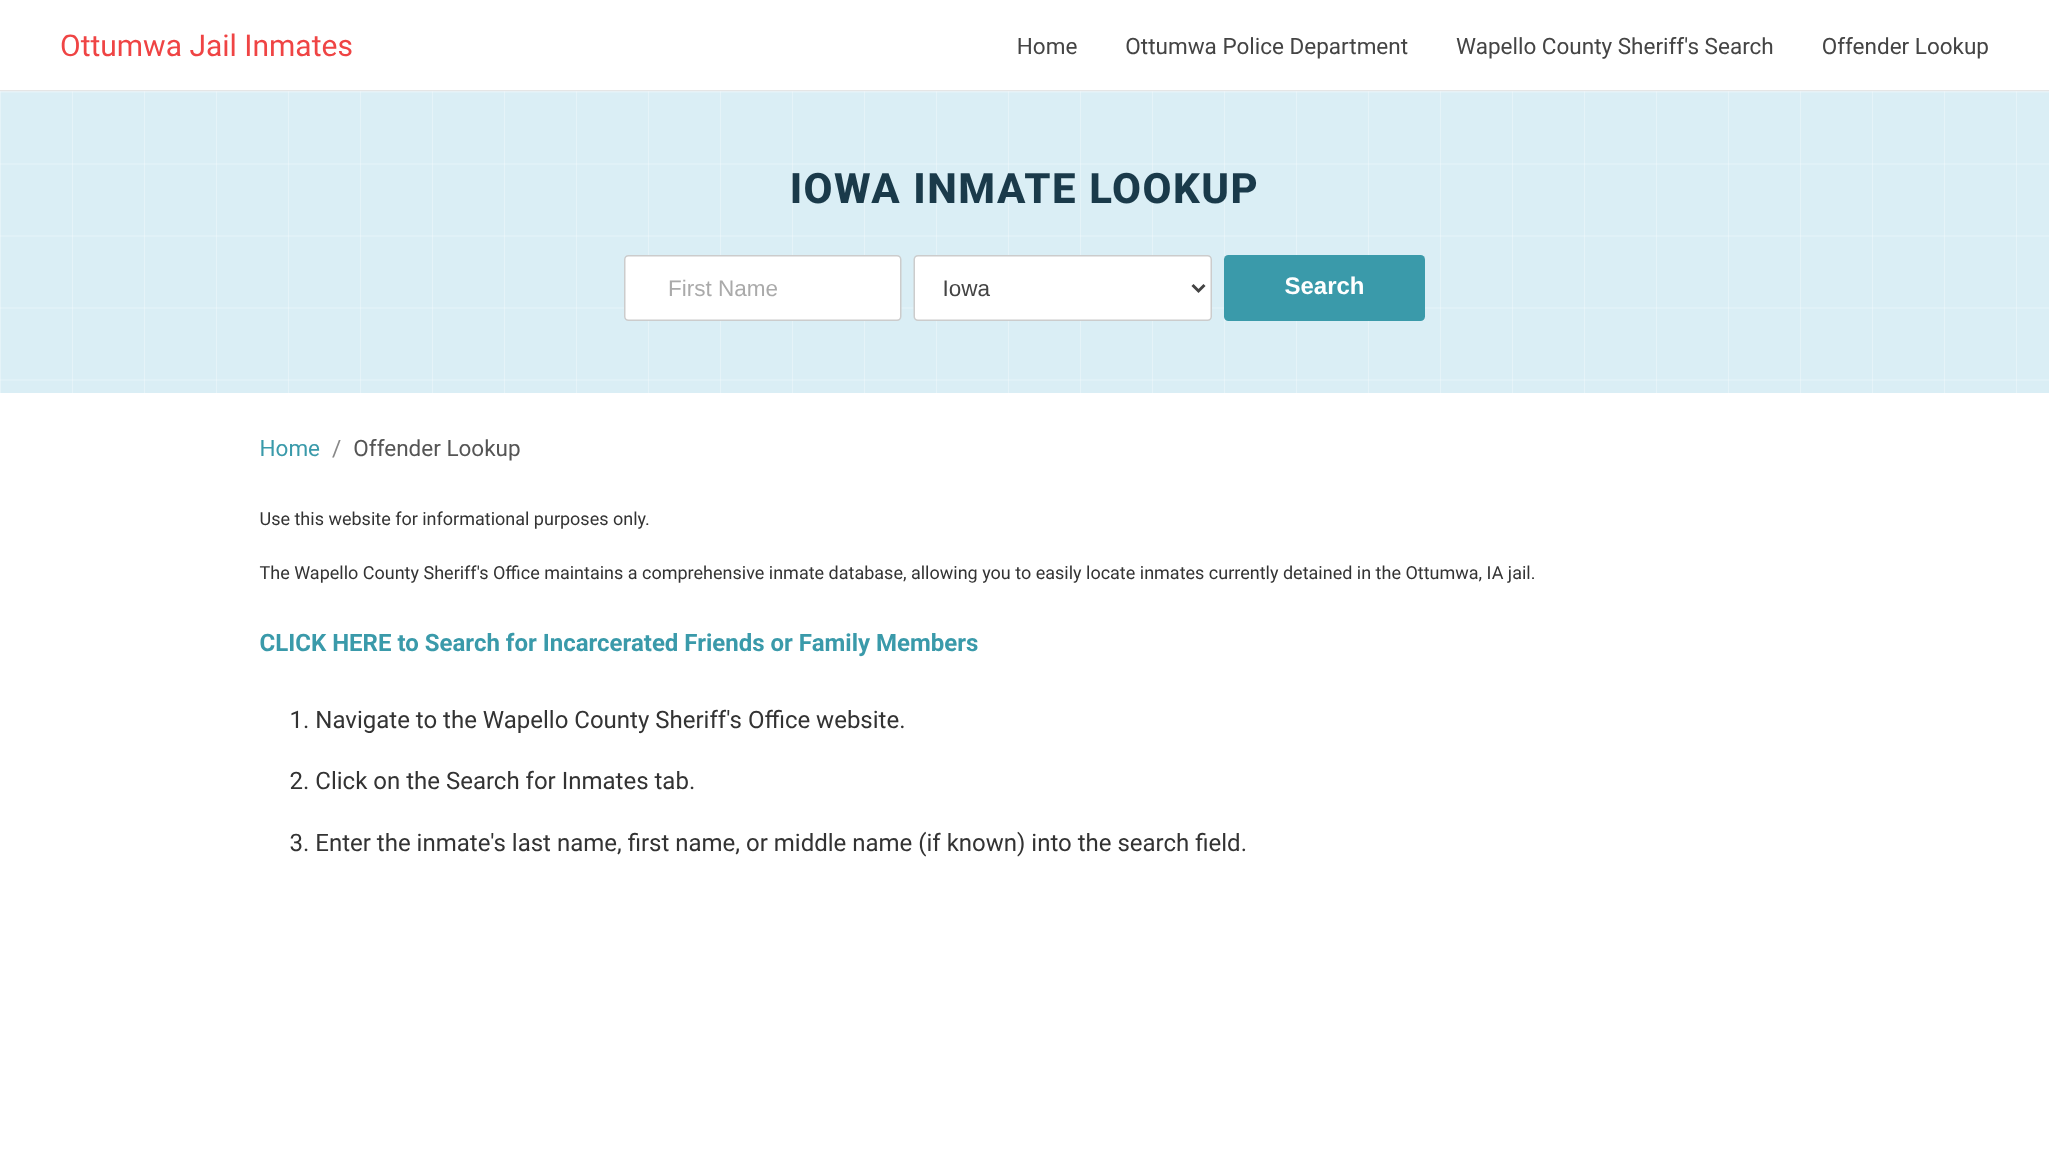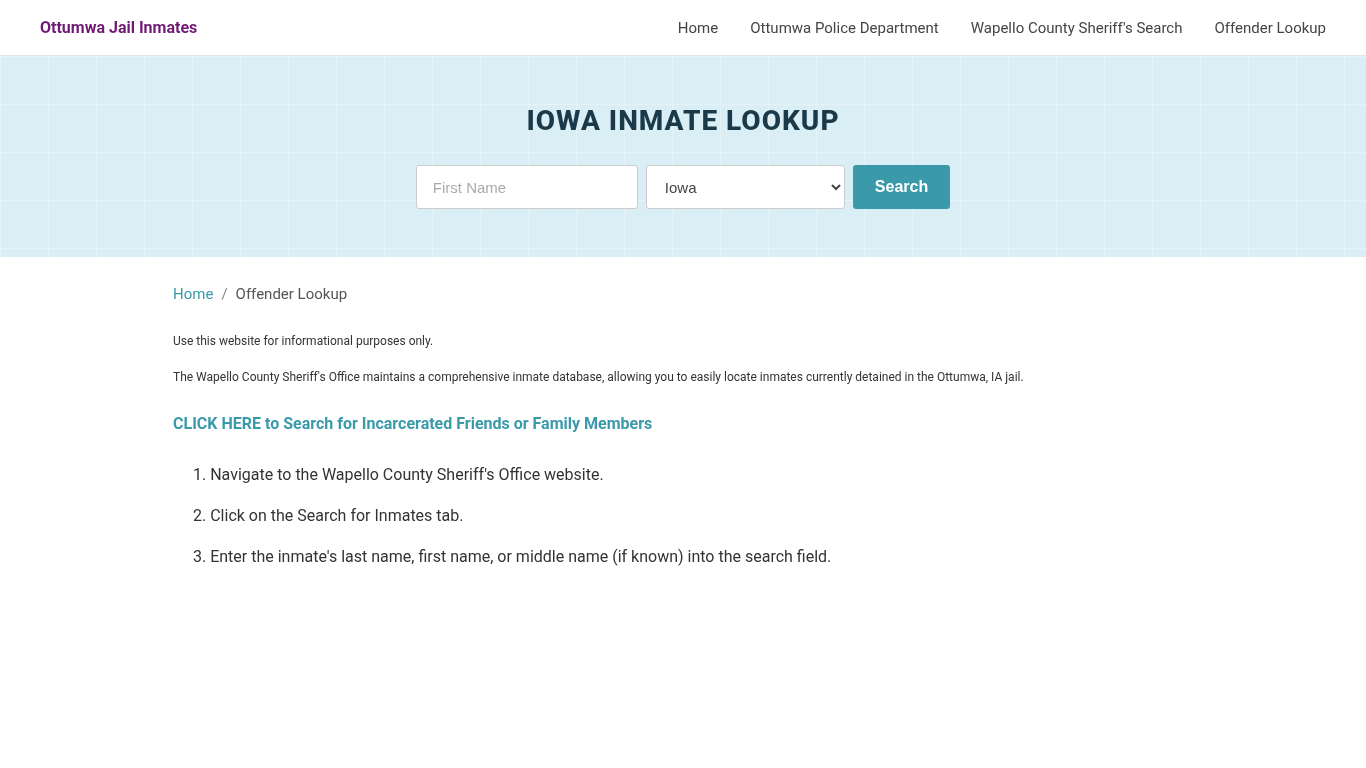--- a/index.html
+++ b/index.html
@@ -17,23 +17,23 @@
     
     .site-header {
       display: flex;
       align-items: center;
       justify-content: space-between;
       padding: 18px 40px;
       background: #fff;
       border-bottom: 1px solid #e5e5e5;
     }
     .site-logo {
-      font-size: 16px;
-      font-weight: 700;
-      color: #701a75;
+      font-size: 20px;
+      font-weight: 400;
+      color: #ef4444;
       text-decoration: none;
     }
     .site-nav {
       display: flex;
       gap: 32px;
       list-style: none;
     }
     .site-nav a {
       text-decoration: none;
       color: #444;
@@ -60,45 +60,45 @@
     }
     .search-form {
       display: flex;
       justify-content: center;
       align-items: center;
       gap: 8px;
       flex-wrap: wrap;
     }
     .search-form input[type="text"] {
       height: 44px;
-      padding: 0 16px;
+      padding: 0 28px;
       border: 1px solid #ccc;
       border-radius: 3px;
       font-size: 15px;
-      width: 222px;
+      width: 185px;
       background: #fff;
       color: #555;
     }
     .search-form input[type="text"]::placeholder {
       color: #aaa;
     }
     .search-form select {
       height: 44px;
       padding: 0 14px;
       border: 1px solid #ccc;
       border-radius: 3px;
       font-size: 15px;
       width: 199px;
       background: #fff;
       color: #444;
       appearance: auto;
     }
     .search-btn {
       height: 44px;
-      padding: 0 22px;
+      padding: 0 40px;
       background: #3a9aaa;
       color: #fff;
       border: none;
       border-radius: 3px;
       font-size: 16px;
       font-weight: 600;
       cursor: pointer;
     }
 
     

